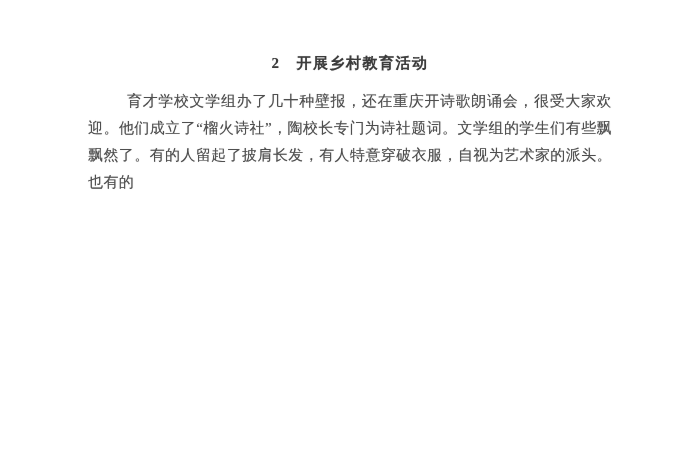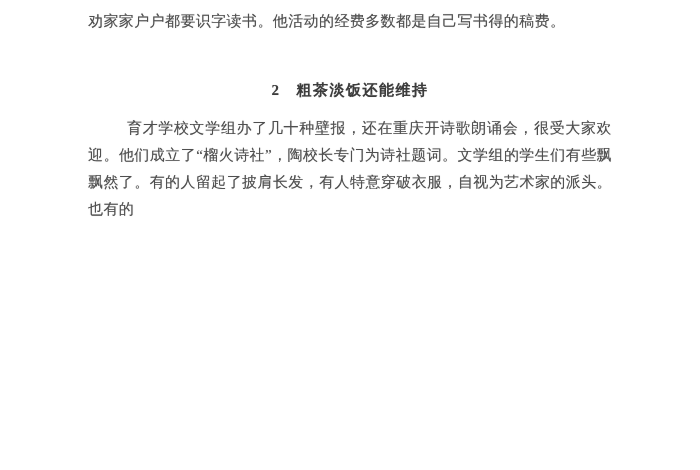--- a/index.html
+++ b/index.html
@@ -43,23 +43,22 @@
   }
   .heading .num {
     margin-right: 16px;
   }
 </style>
 </head>
 <body>
 
 <div class="page">
 
-  <p class="para">劝家家户户都要识字读书。他活动的经费多数都是自己写书得的稿费。</p>
 
 
 
   <h2 class="heading">
-    <span class="num">2</span><span>粗茶淡饭还能维持</span>
+    <span class="num">2</span><span>开展乡村教育活动</span>
   </h2>
 
   <p class="para indent">育才学校文学组办了几十种壁报，还在重庆开诗歌朗诵会，很受大家欢迎。他们成立了“榴火诗社”，陶校长专门为诗社题词。文学组的学生们有些飘飘然了。有的人留起了披肩长发，有人特意穿破衣服，自视为艺术家的派头。也有的</p>
 
 </div>
 
 </body></html>

